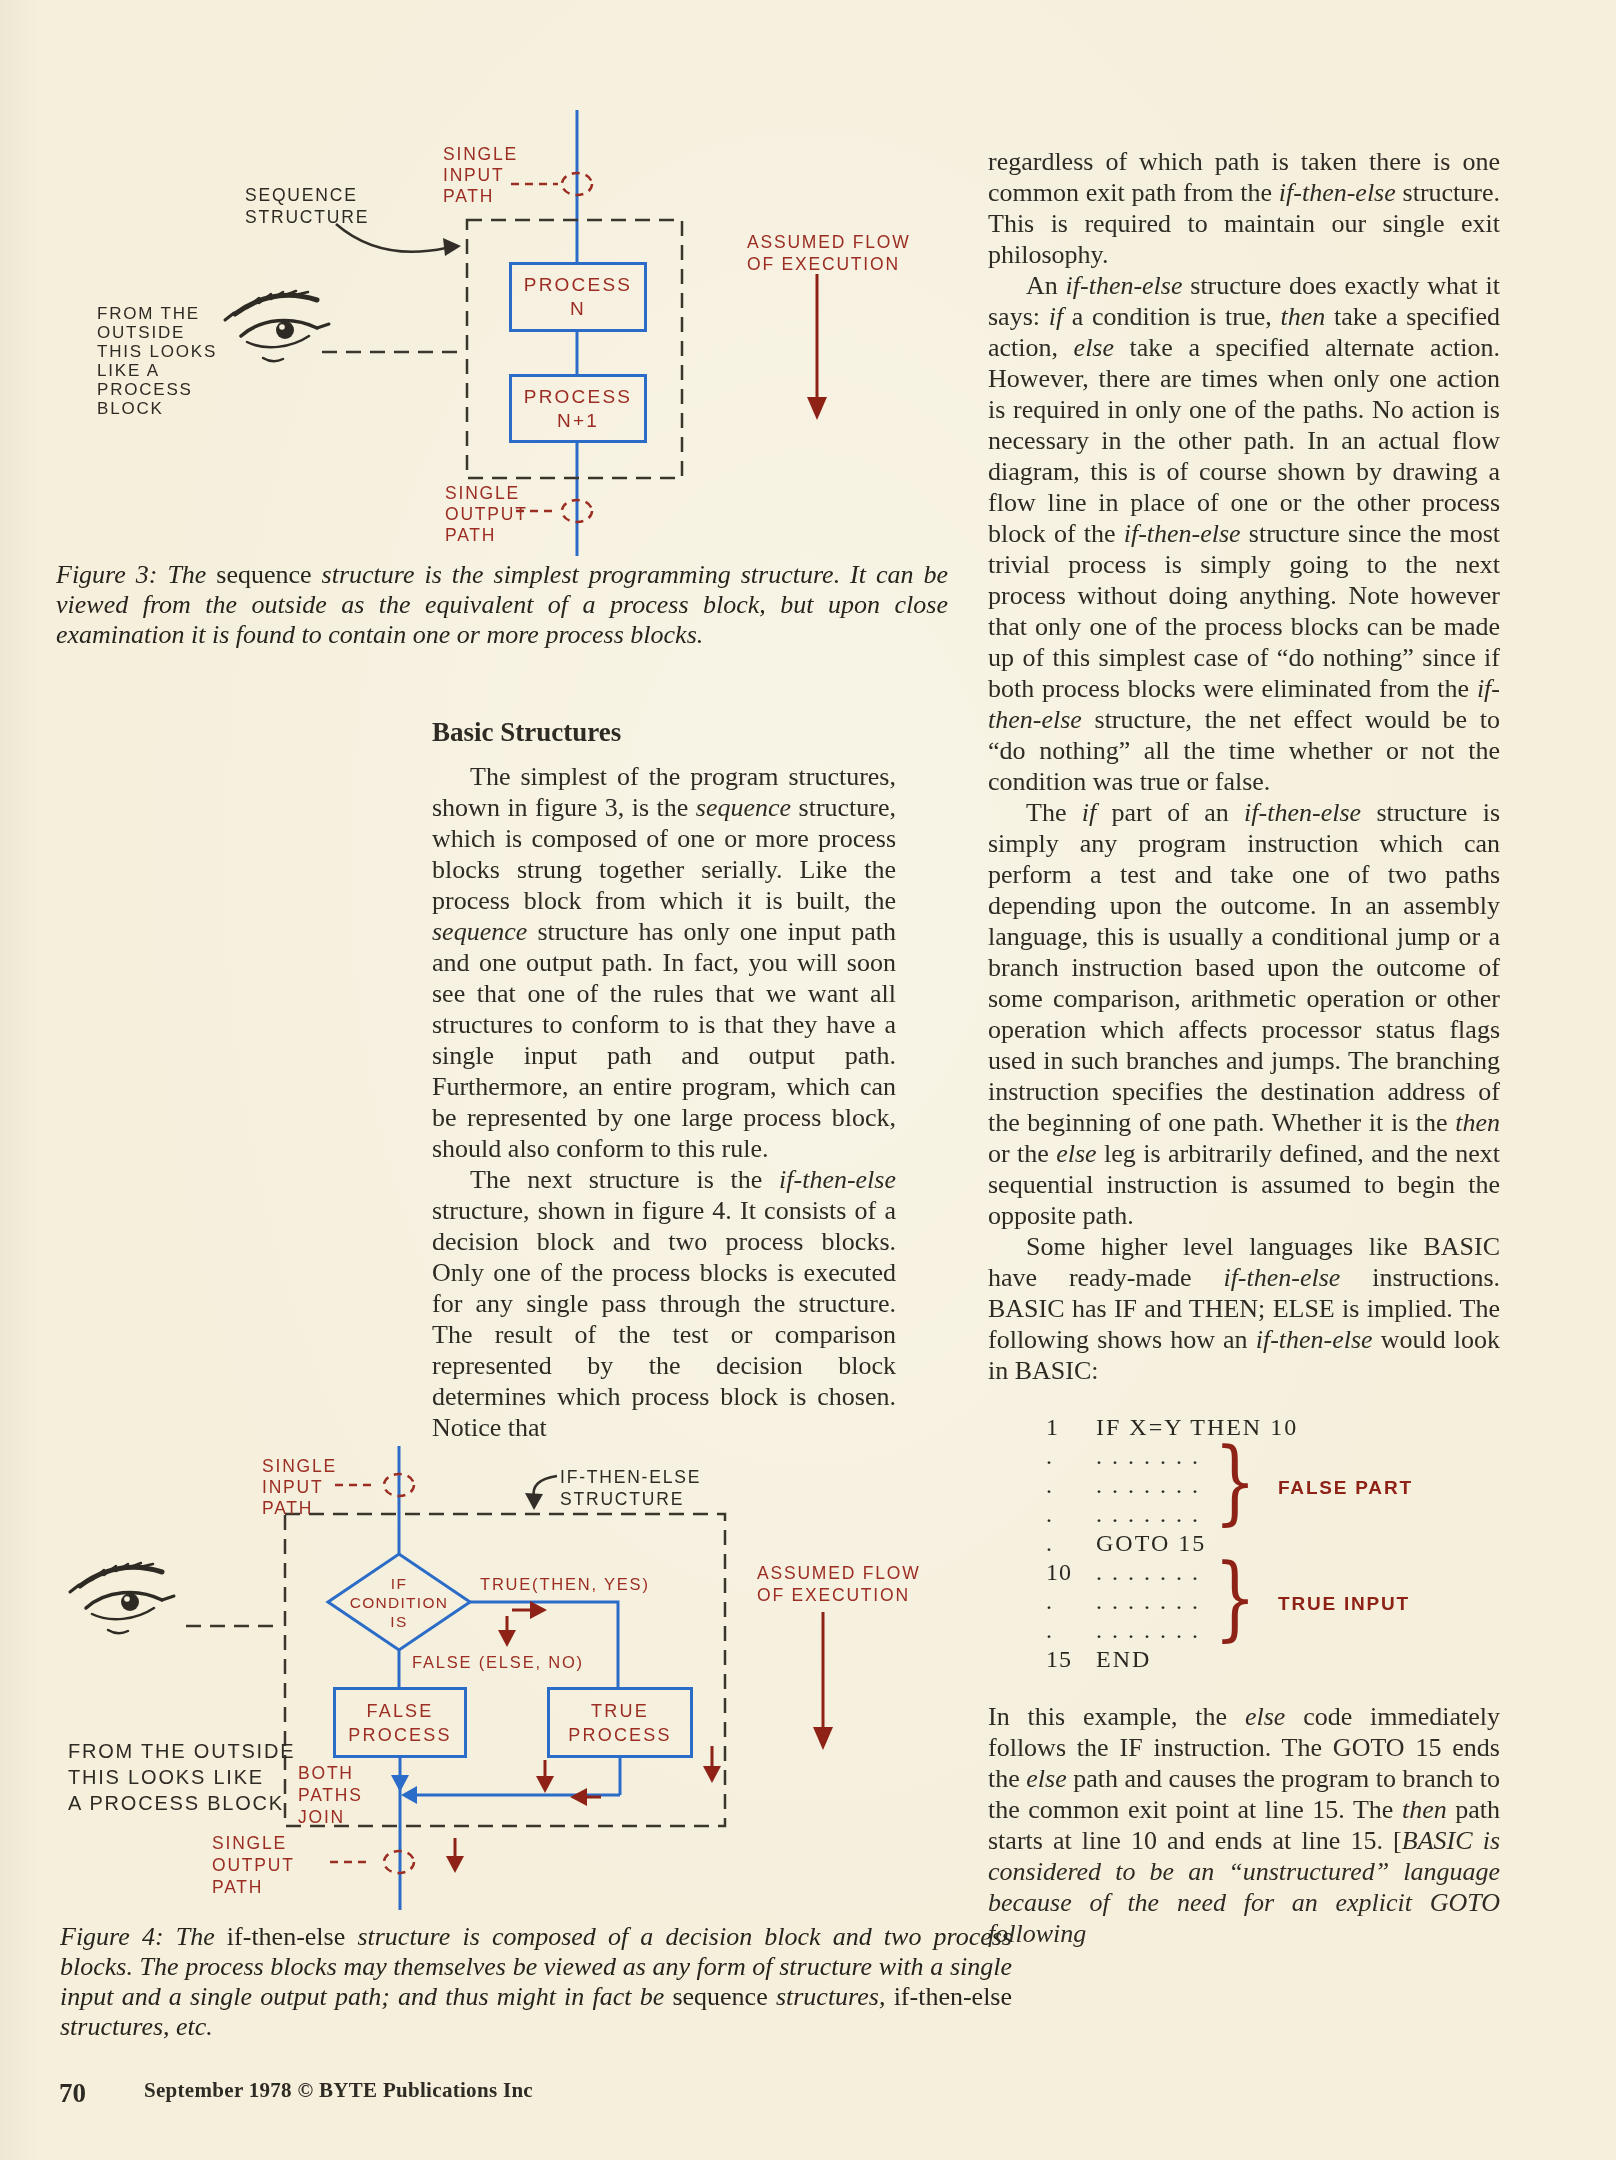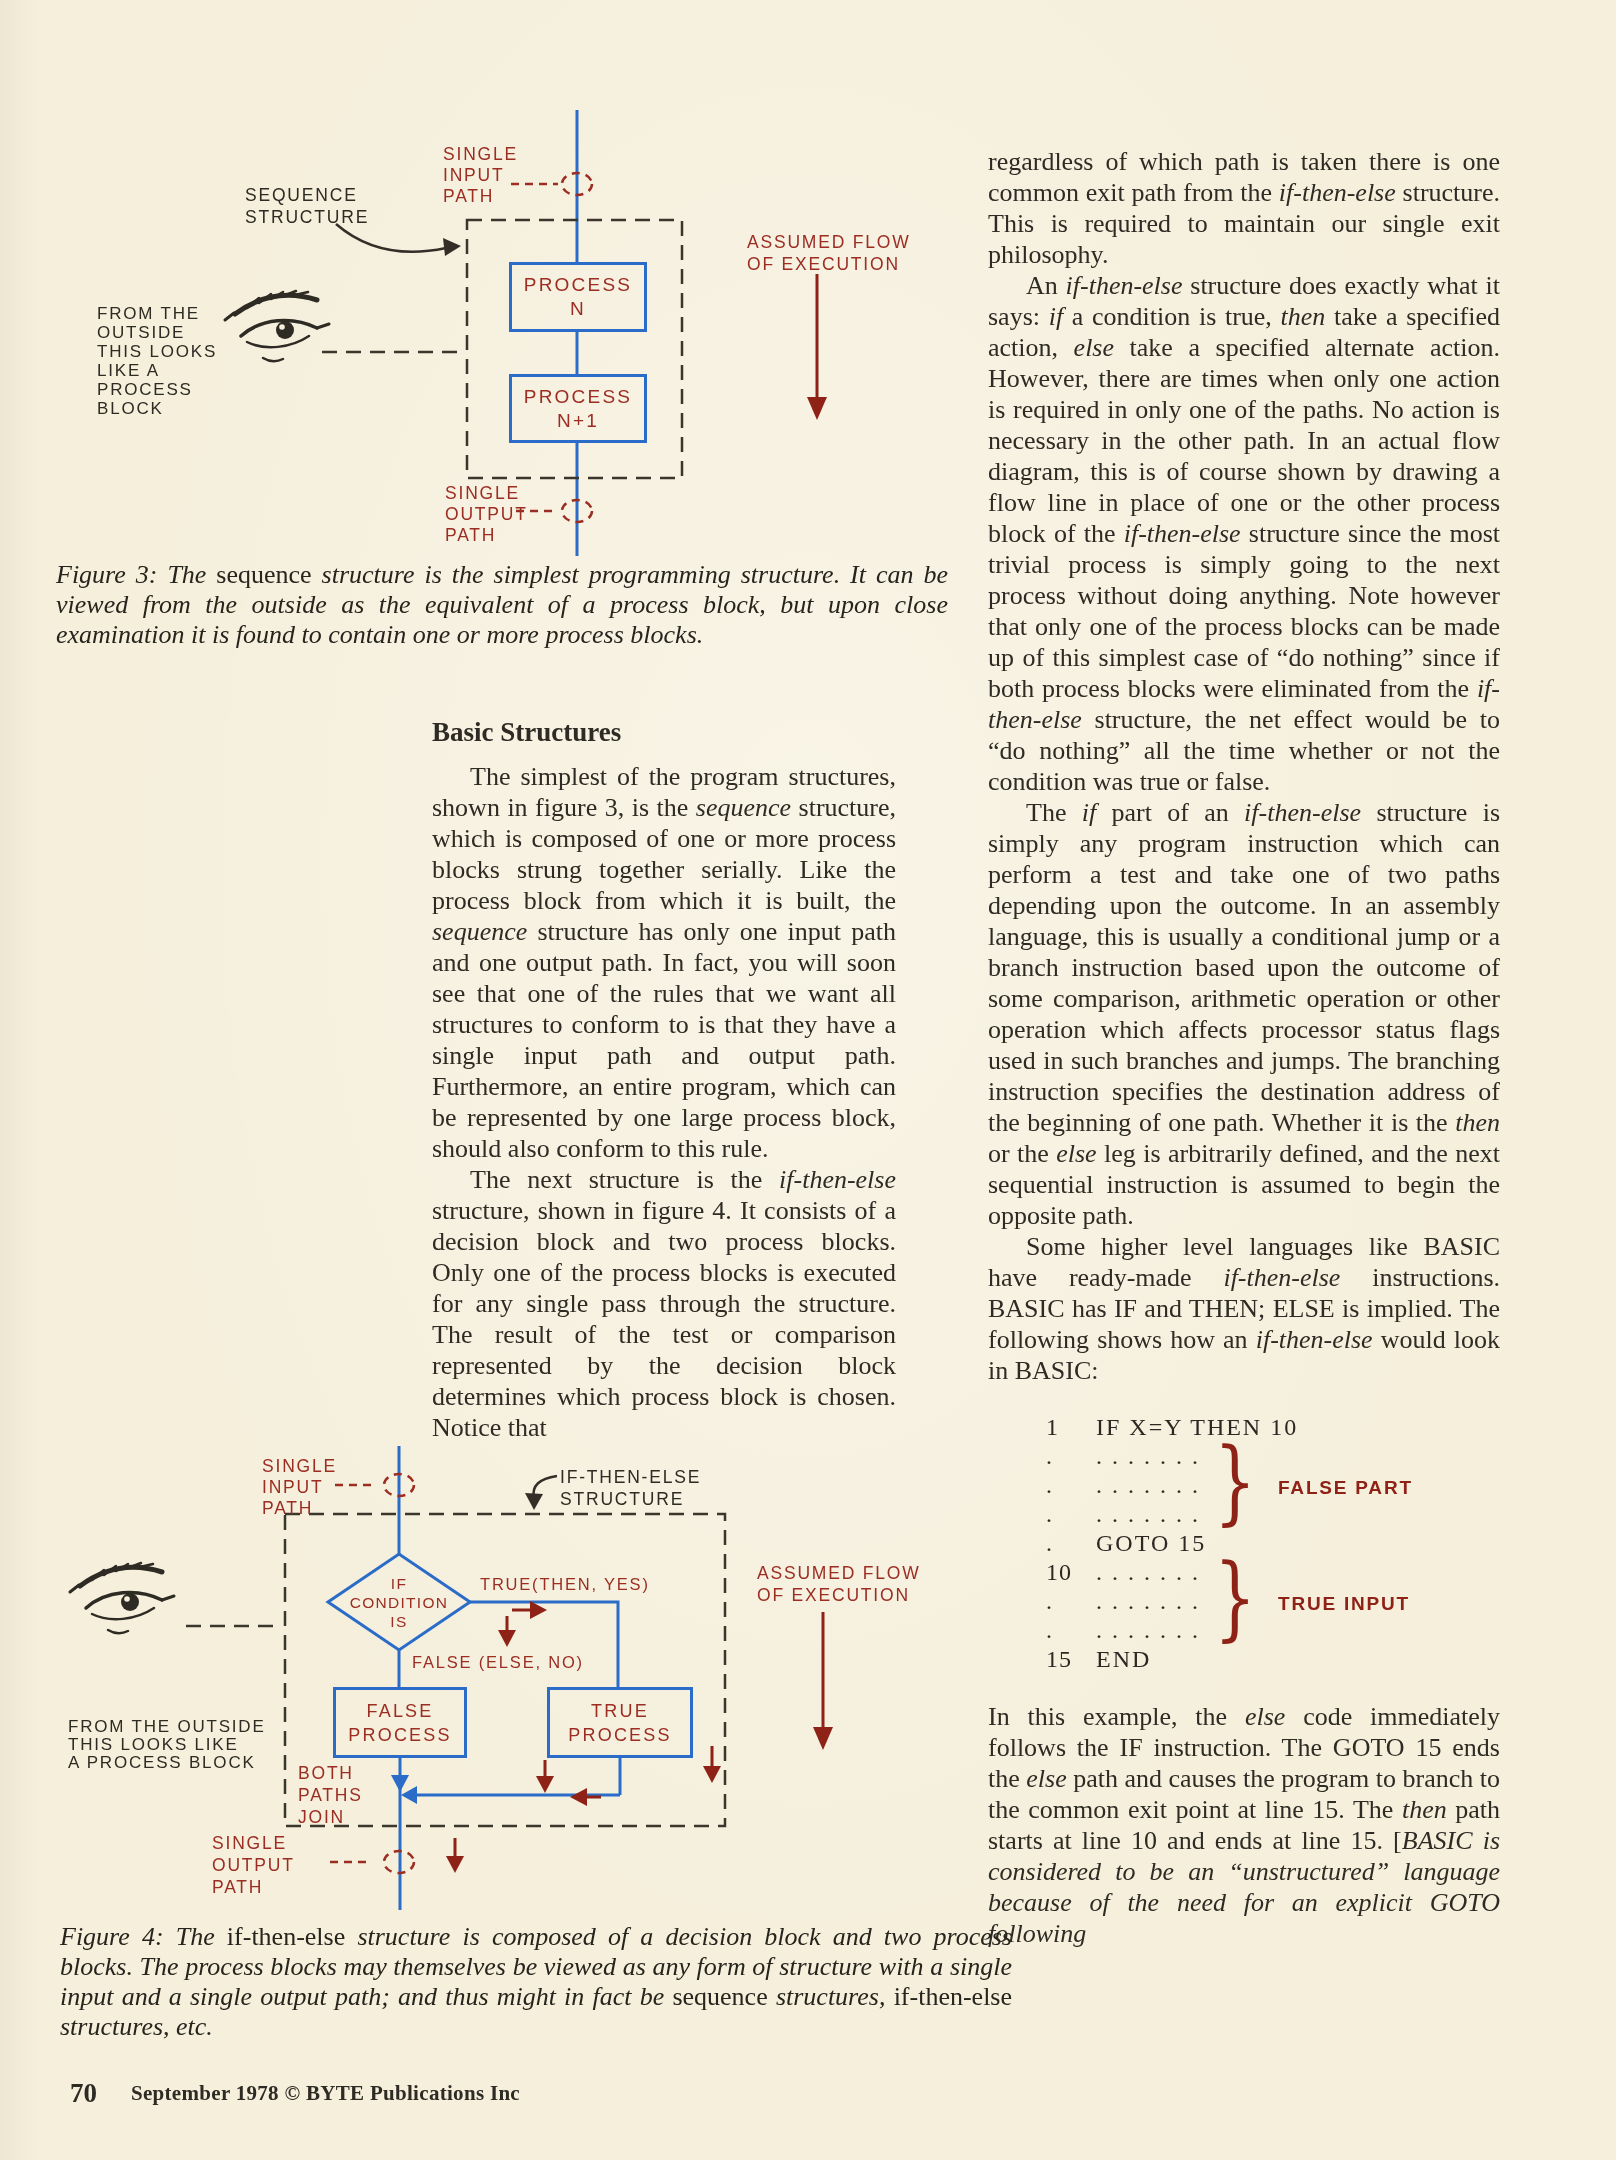--- a/index.html
+++ b/index.html
@@ -18,21 +18,21 @@
   .fig{position:absolute;}
   .fig svg{position:absolute; left:0; top:0;}
   .lab{
     position:absolute; white-space:pre-line;
     font-family:"Liberation Sans", sans-serif; font-size:17.5px; line-height:21px;
     letter-spacing:1.8px; font-weight:500; color:var(--ink);
   }
   .lab.red{color:var(--red);}
   .lab.lh22{line-height:22px;}
   .lab.lh19{line-height:19px; font-size:17px;margin-top:8px;}
-  .lab.lh23{line-height:18px; font-size:17px;}
+  .lab.lh23{line-height:26px; font-size:20px;margin-top:20px;}
   .pbox{
     position:absolute; border:3px solid var(--blue); background:transparent;
     display:flex; align-items:center; justify-content:center; text-align:center;
     font-family:"Liberation Sans", sans-serif; font-size:19px; line-height:24px;
     letter-spacing:2.2px; color:var(--red); white-space:pre-line; font-weight:500;
   }
   .dmtxt{
     position:absolute; display:flex; align-items:center; justify-content:center;
     text-align:center; font-family:"Liberation Sans", sans-serif; font-size:15.5px;
     line-height:19px; letter-spacing:1.3px; color:var(--red); white-space:pre-line; font-weight:500;
@@ -57,21 +57,21 @@
   .ctext{letter-spacing:2px;}
   .brace{
     position:absolute; left:168px; width:60px; height:92px; line-height:88px;
     font-family:"DejaVu Serif", serif; font-size:92px; color:var(--darkred);
     transform:scaleX(.72); transform-origin:left center; font-weight:400;
   }
   .bracelab{
     position:absolute; left:232px; font-family:"Liberation Sans", sans-serif;
     font-size:19px; font-weight:700; letter-spacing:1.8px; color:var(--darkred);
   }
-  .footer{position:absolute; left:70px; top:2078px; display:flex; align-items:center; gap:34px;}
+  .footer{position:absolute; left:59px; top:2078px; display:flex; align-items:flex-start; gap:58px;}
   .pgnum{font-size:27px; font-weight:700;}
   .pubinfo{font-size:21px; font-weight:700; letter-spacing:.3px;}
   
   .sb{stroke:var(--blue); stroke-width:3; fill:none;}
   .sr{stroke:var(--darkred); stroke-width:3; fill:none;}
   .fr{fill:var(--darkred); stroke:none;}
   .fb{fill:var(--blue); stroke:none;}
   .si{stroke:var(--ink); fill:none; stroke-linecap:round;}
   .sdash{stroke:var(--dashink); stroke-width:2.5; fill:none; stroke-dasharray:15 9;}
   .rdash{stroke:var(--red); stroke-width:2.5; fill:none; stroke-dasharray:8 6;}

